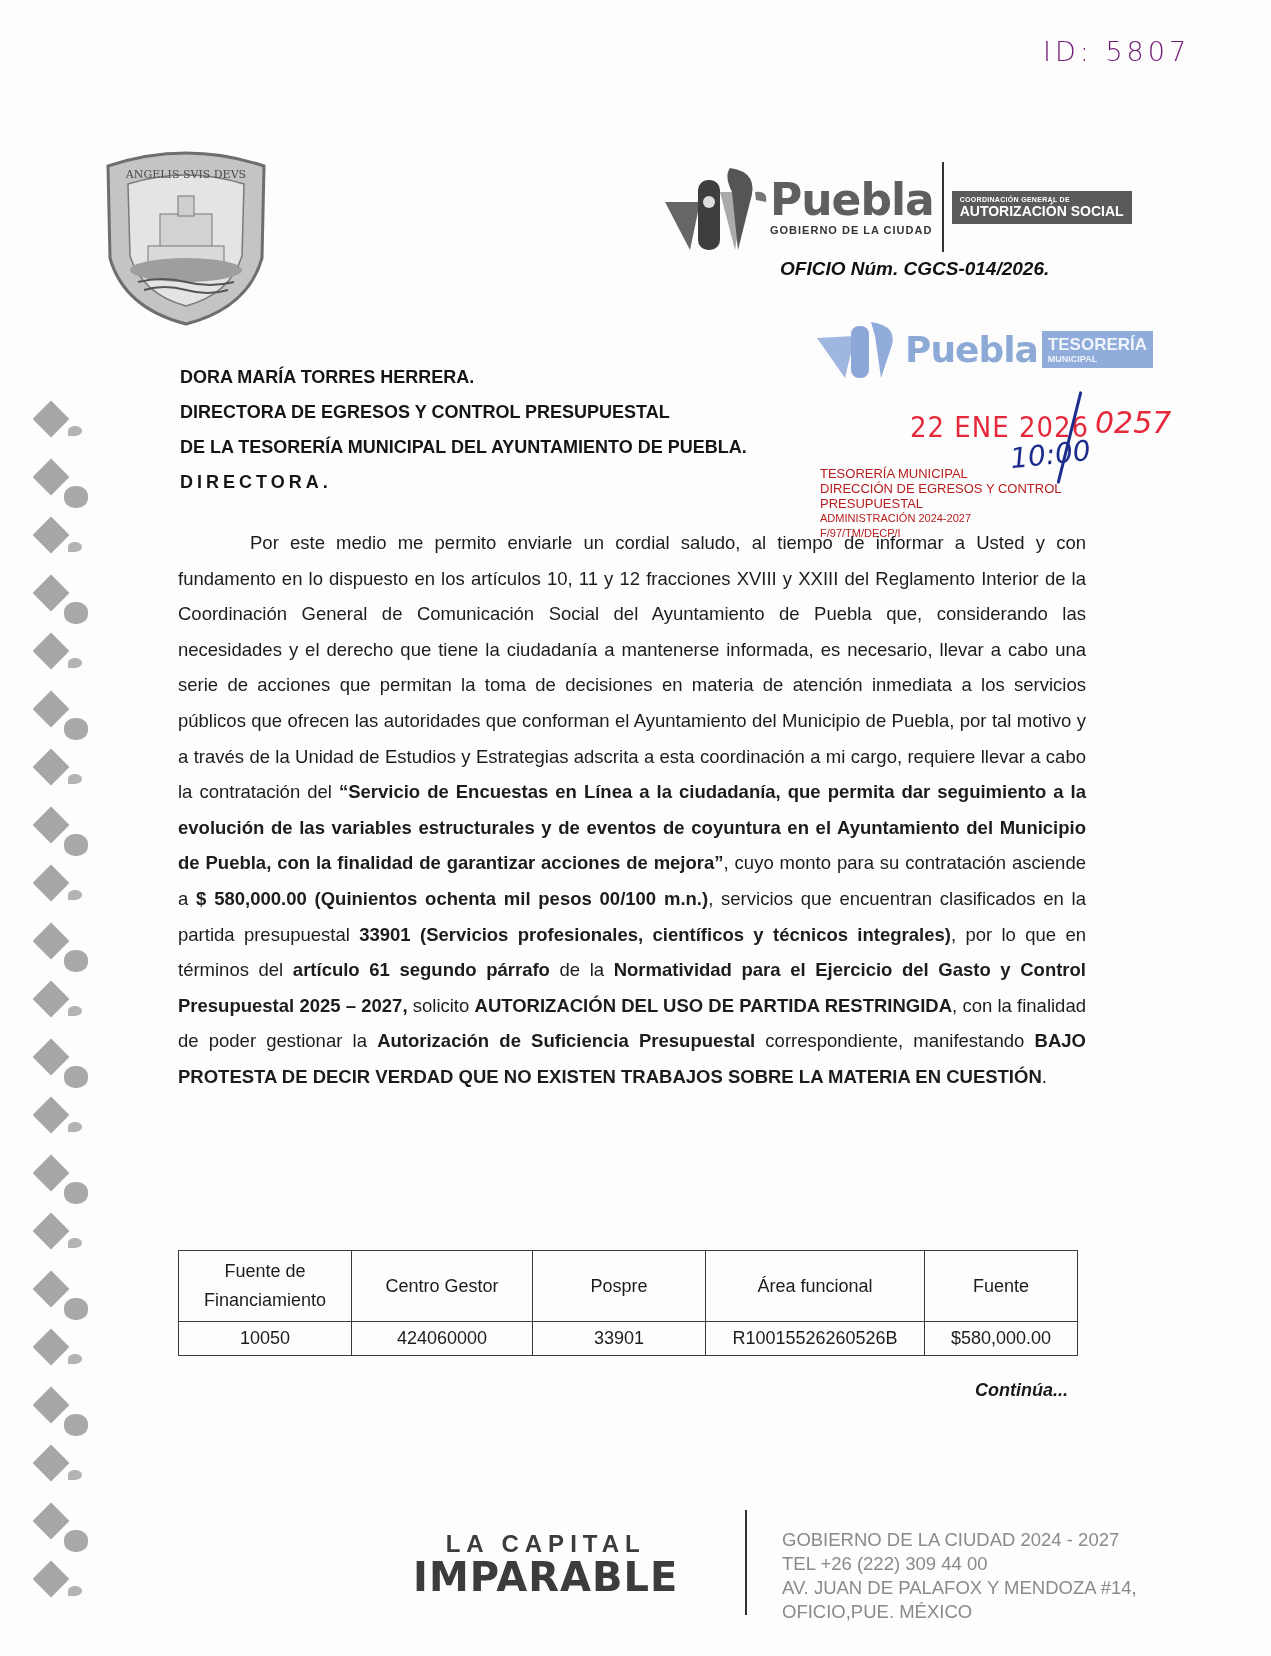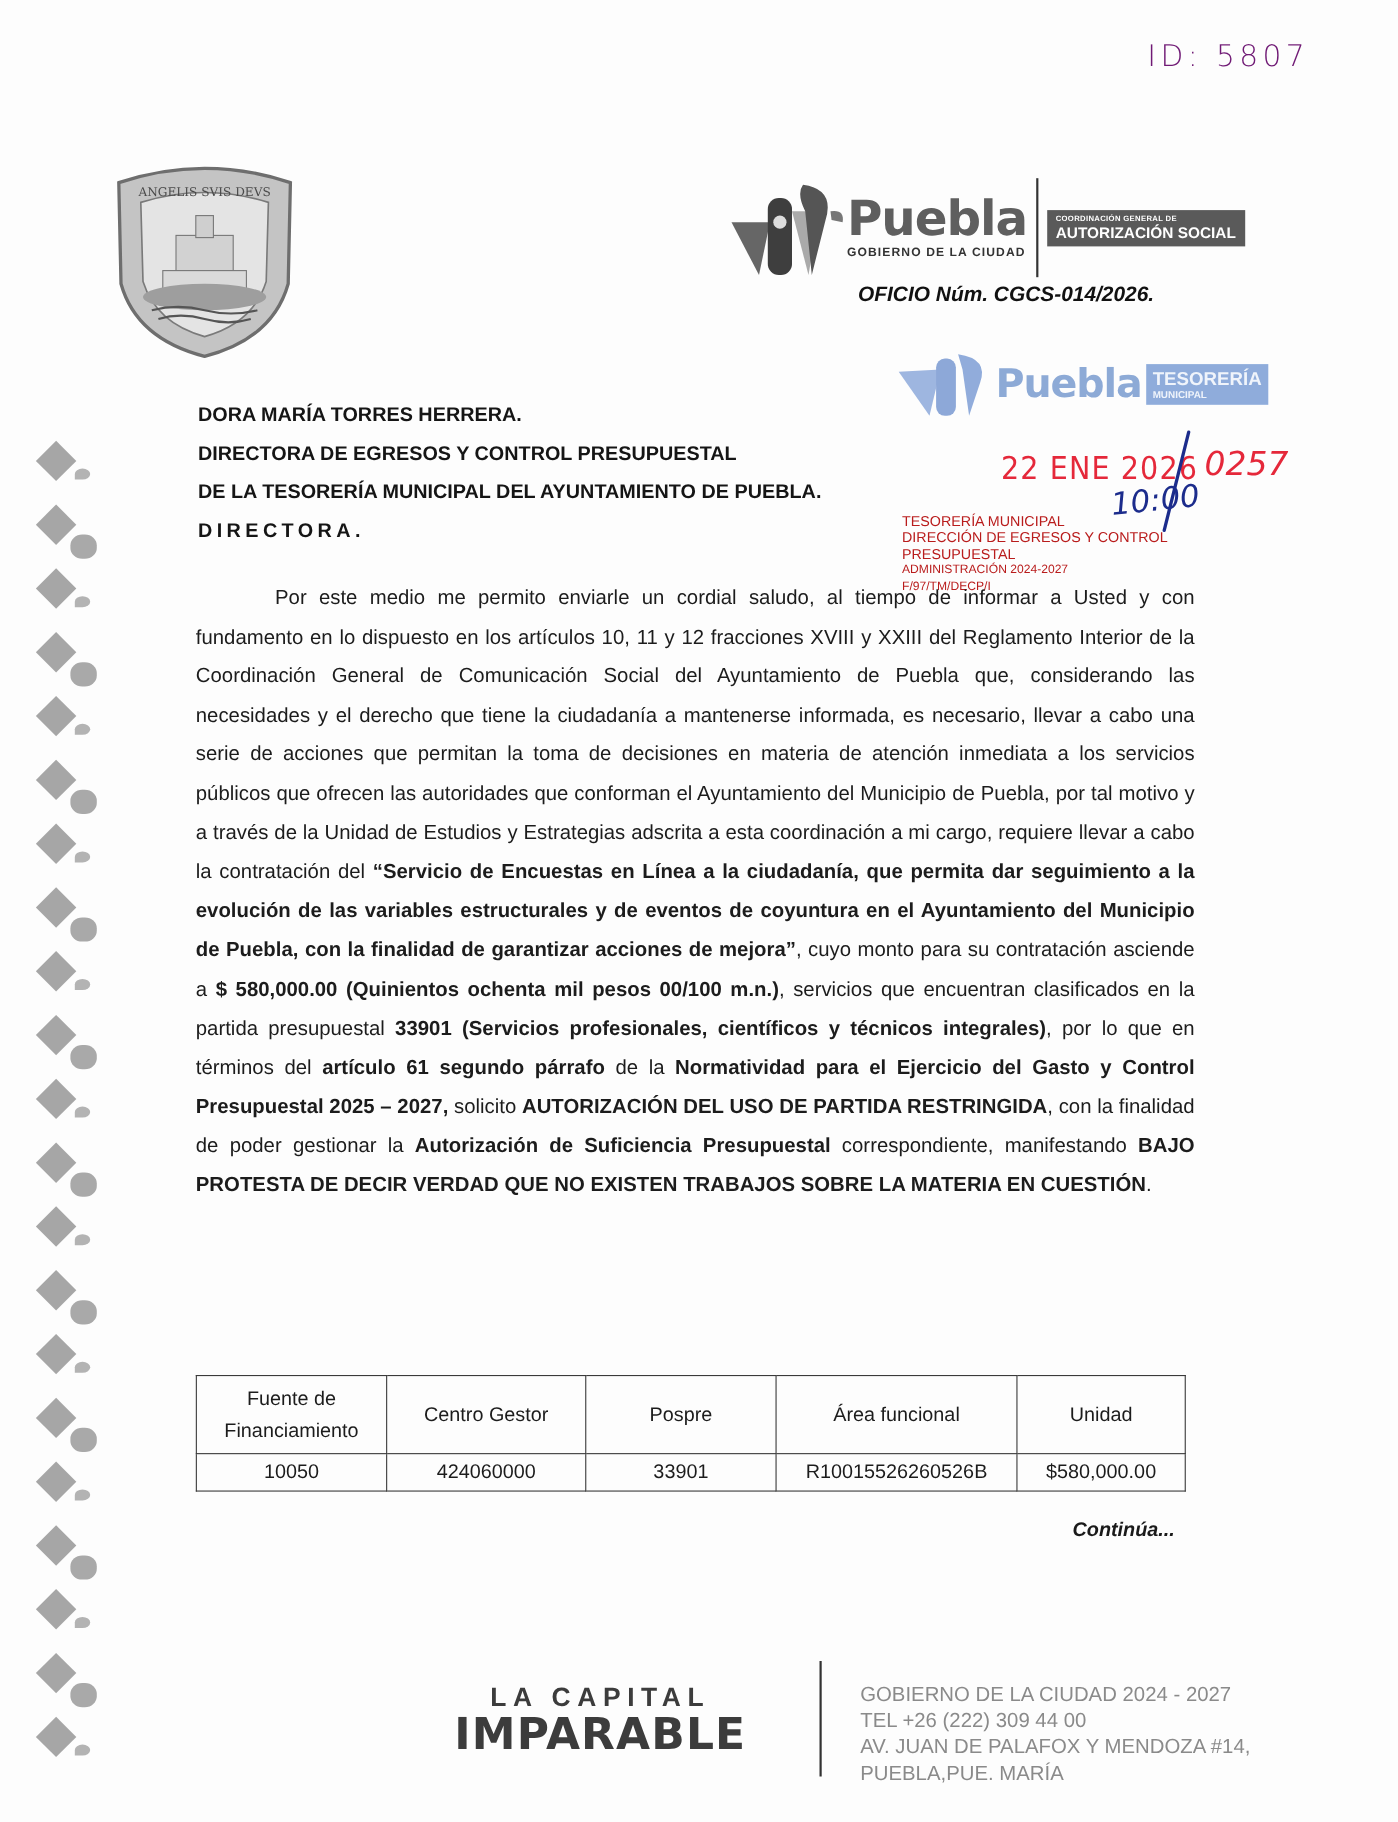--- a/index.html
+++ b/index.html
@@ -217,21 +217,21 @@
   <p><span>Por este medio me permito enviarle un cordial saludo, al tiempo de informar a Usted  y con fundamento en lo dispuesto en los artículos 10, 11 y 12 fracciones XVIII y XXIII del Reglamento Interior de la Coordinación General de Comunicación Social del Ayuntamiento de Puebla que, considerando las necesidades y el derecho que tiene la ciudadanía a mantenerse informada, es necesario, llevar a cabo una serie de acciones que permitan la toma de decisiones en materia de atención inmediata a los servicios públicos que ofrecen las autoridades que conforman el Ayuntamiento del Municipio de Puebla, por tal motivo y a través de la Unidad de Estudios y Estrategias adscrita a esta coordinación a mi cargo, requiere llevar a cabo la contratación del </span><b>“Servicio de Encuestas en Línea a la ciudadanía, que permita dar seguimiento a la evolución de las variables estructurales y de eventos de coyuntura en el Ayuntamiento del Municipio de Puebla, con la finalidad de garantizar acciones de mejora”</b><span>, cuyo monto para su contratación asciende a </span><b>$ 580,000.00 (Quinientos ochenta mil pesos 00/100 m.n.)</b><span>, servicios que encuentran clasificados en la partida presupuestal </span><b>33901 (Servicios profesionales, científicos y técnicos integrales)</b><span>, por lo que en términos del </span><b>artículo 61 segundo párrafo</b><span> de la </span><b>Normatividad para el Ejercicio del Gasto y Control Presupuestal 2025 – 2027,</b><span> solicito </span><b>AUTORIZACIÓN DEL USO DE PARTIDA RESTRINGIDA</b><span>, con la finalidad de poder gestionar la </span><b>Autorización de Suficiencia Presupuestal</b><span> correspondiente, manifestando </span><b>BAJO PROTESTA DE DECIR VERDAD QUE NO EXISTEN TRABAJOS SOBRE LA MATERIA EN CUESTIÓN</b><span>.</span></p>
 </div>
 
 <table class="abs tbl">
   <tbody>
       <tr class="h">
     <td style="width:160px">Fuente de Financiamiento</td>
     <td style="width:168px">Centro Gestor</td>
     <td style="width:160px">Pospre</td>
     <td style="width:206px">Área funcional</td>
-    <td style="width:140px">Unidad</td>
+    <td style="width:140px">Fuente</td>
   </tr>
   <tr class="r">
     <td>10050</td>
     <td>424060000</td>
     <td>33901</td>
     <td>R10015526260526B</td>
     <td>$580,000.00</td>
   </tr>
 </tbody>
   </table>
@@ -240,14 +240,14 @@
 
 <div class="abs foot-logo">
   <div class="lacap">LA CAPITAL</div>
   <div class="impar">IMPARABLE</div>
 </div>
 <div class="abs foot-vbar"></div>
 <div class="abs foot-addr">
   <div>GOBIERNO DE LA CIUDAD 2024 - 2027</div>
   <div>TEL +26 (222) 309 44 00</div>
   <div>AV. JUAN DE PALAFOX Y MENDOZA #14,</div>
-  <div>PUEBLA,PUE. MARÍA</div>
+  <div>OFICIO,PUE. MÉXICO</div>
 </div>
 
 </body></html>

